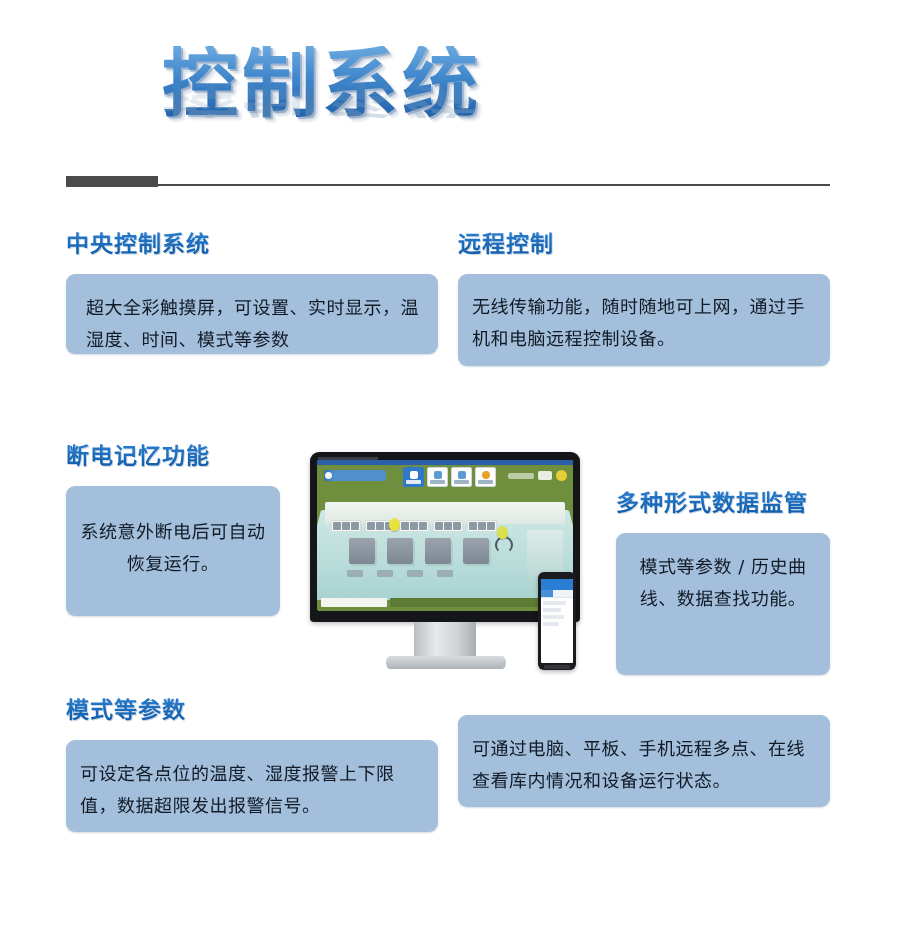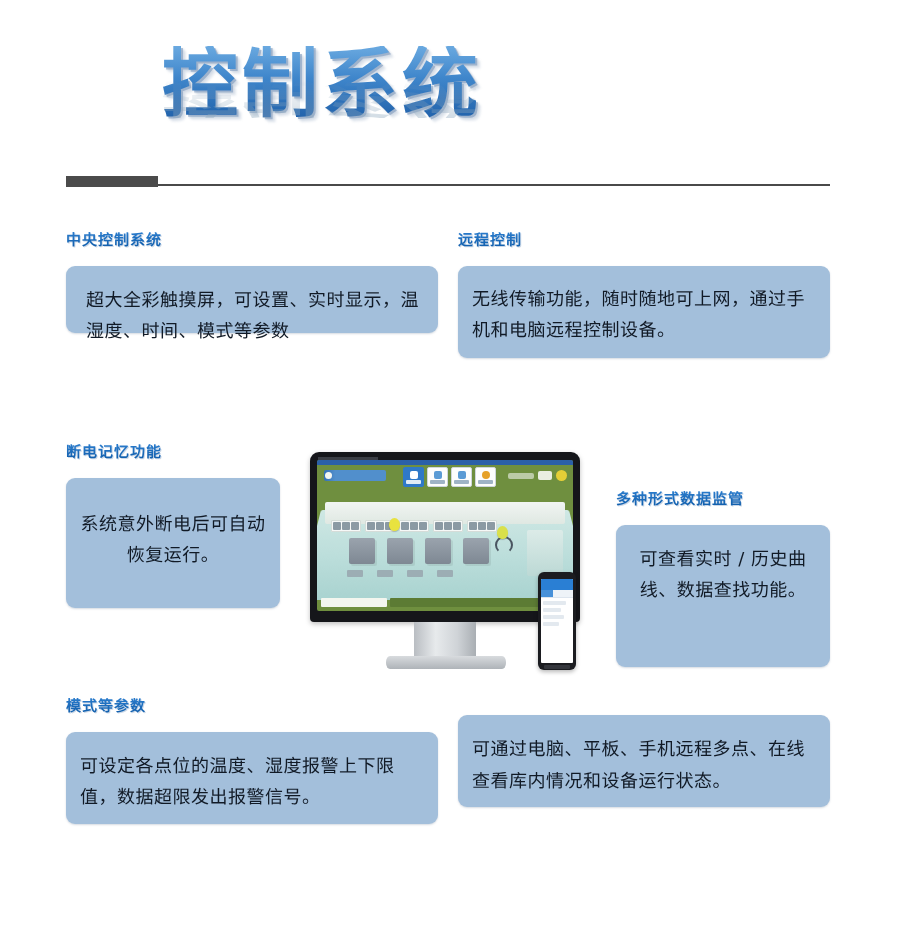--- a/index.html
+++ b/index.html
@@ -81,21 +81,21 @@
     width: 92px;
     height: 11px;
     background: #4b4b4b;
   }
 
   
   .feature {
     position: absolute;
   }
   .feature-title {
-    font-size: 15px;
+    font-size: 23px;
     font-weight: 700;
     line-height: 1.1;
     letter-spacing: 1px;
     color: #1464b4;
     background: linear-gradient(180deg, #2a7ccd 0%, #0d5aa7 100%);
     -webkit-background-clip: text;
     background-clip: text;
     -webkit-text-fill-color: transparent;
     color: transparent;
     filter: drop-shadow(1px 1px 0 rgba(170,190,215,0.6));
@@ -111,21 +111,21 @@
     line-height: 1.75;
     letter-spacing: 0.5px;
     font-family: "DejaVu Sans", "Liberation Sans", sans-serif;
     padding: 18px 14px 18px 14px;
     box-shadow: 0 1px 2px rgba(90,110,140,0.25);
   }
   .feature-box.center { text-align: center; }
 
   
   #f-central  { left: 66px;  top: 232px; width: 372px; }
-  #f-central .feature-box { height: 67px; padding-top: 18px; padding-left: 20px; }
+  #f-central .feature-box { height: 80px; padding-top: 18px; padding-left: 20px; }
 
   #f-remote   { left: 458px; top: 232px; width: 372px; }
   #f-remote .feature-box { height: 92px; padding-top: 18px; font-family: Liberation Serif, serif; }
 
   #f-memory   { left: 66px;  top: 444px; width: 214px; }
   #f-memory .feature-box { height: 130px; padding-top: 30px; }
 
   #f-data     { left: 616px; top: 456px; width: 214px; margin-top: 35px; }
   #f-data .feature-box { height: 142px; padding-top: 18px; }
 
@@ -362,21 +362,21 @@
     <div class="feature-box">无线传输功能，随时随地可上网，通过手机和电脑远程控制设备。</div>
   </div>
 
   <div class="feature" id="f-memory">
     <div class="feature-title">断电记忆功能</div>
     <div class="feature-box center">系统意外断电后可自动恢复运行。</div>
   </div>
 
   <div class="feature" id="f-data">
     <div class="feature-title">多种形式数据监管</div>
-    <div class="feature-box center">可查看实时 / 历史曲线、数据查找功能。</div>
+    <div class="feature-box center">模式等参数 / 历史曲线、数据查找功能。</div>
   </div>
 
   <div class="feature" id="f-alarm">
     <div class="feature-title">模式等参数</div>
     <div class="feature-box">可设定各点位的温度、湿度报警上下限值，数据超限发出报警信号。</div>
   </div>
 
   <div class="feature" id="f-video">
     <div class="feature-box">可通过电脑、平板、手机远程多点、在线查看库内情况和设备运行状态。</div>
   </div>

